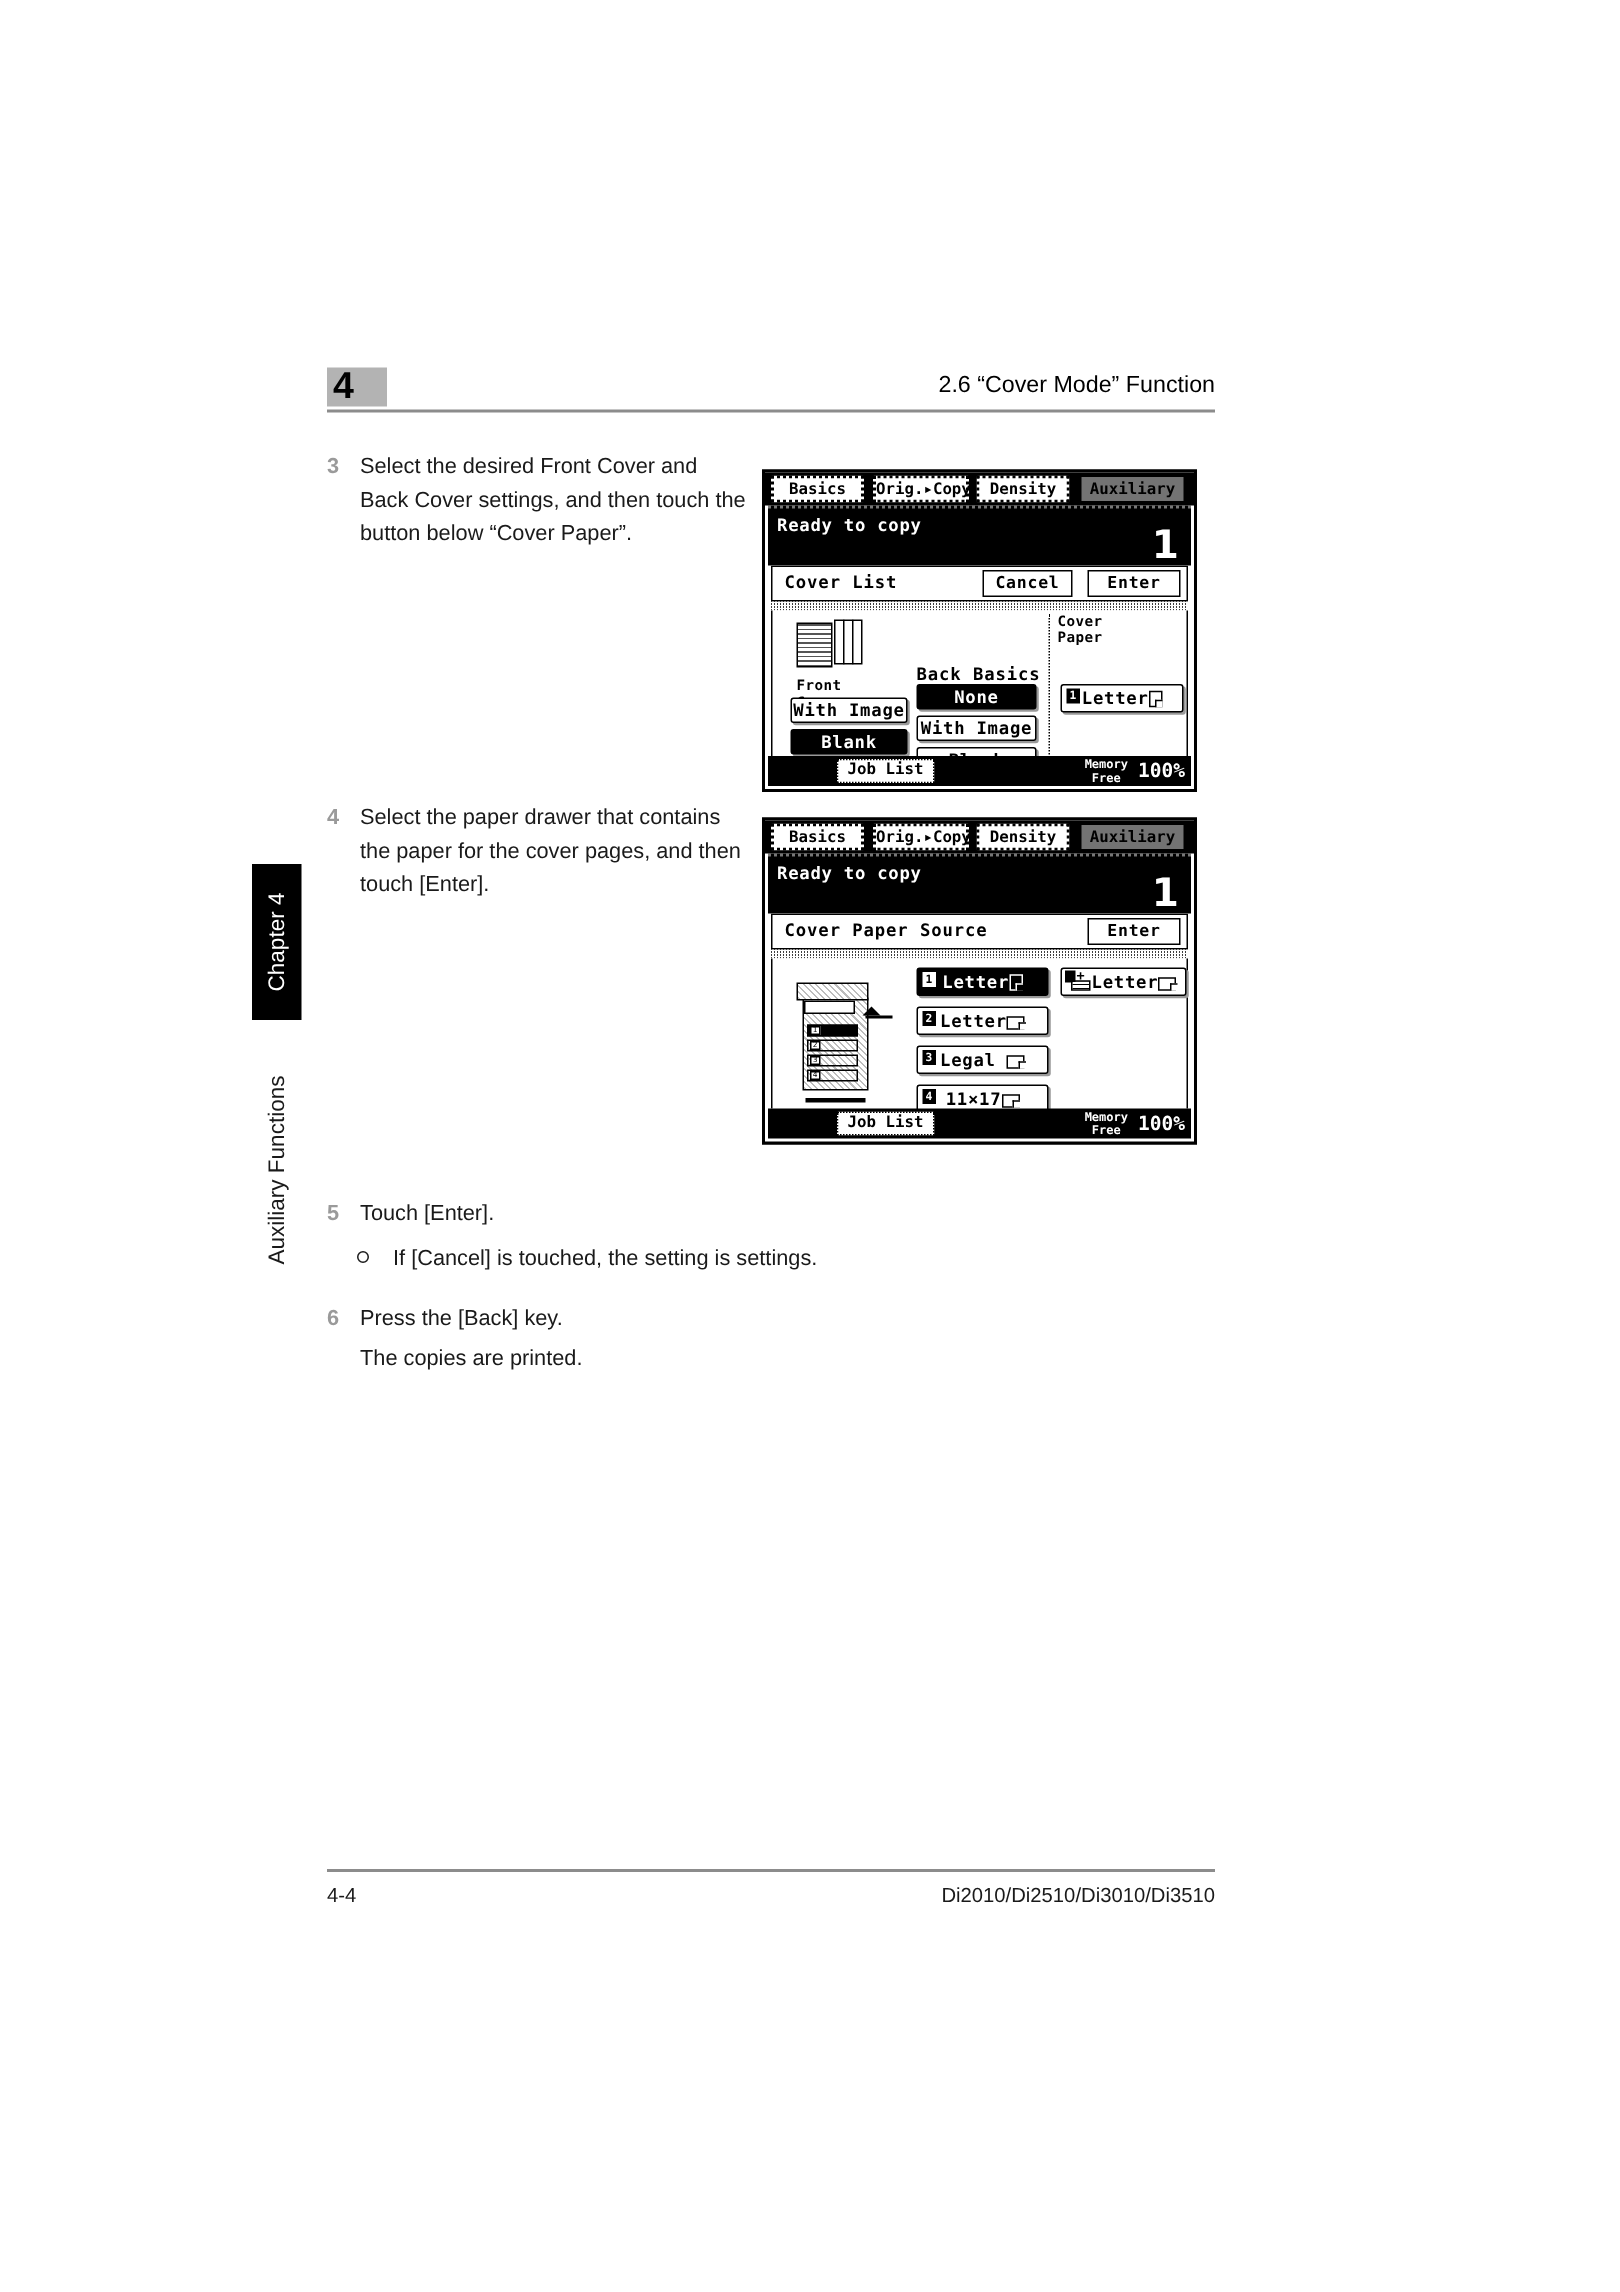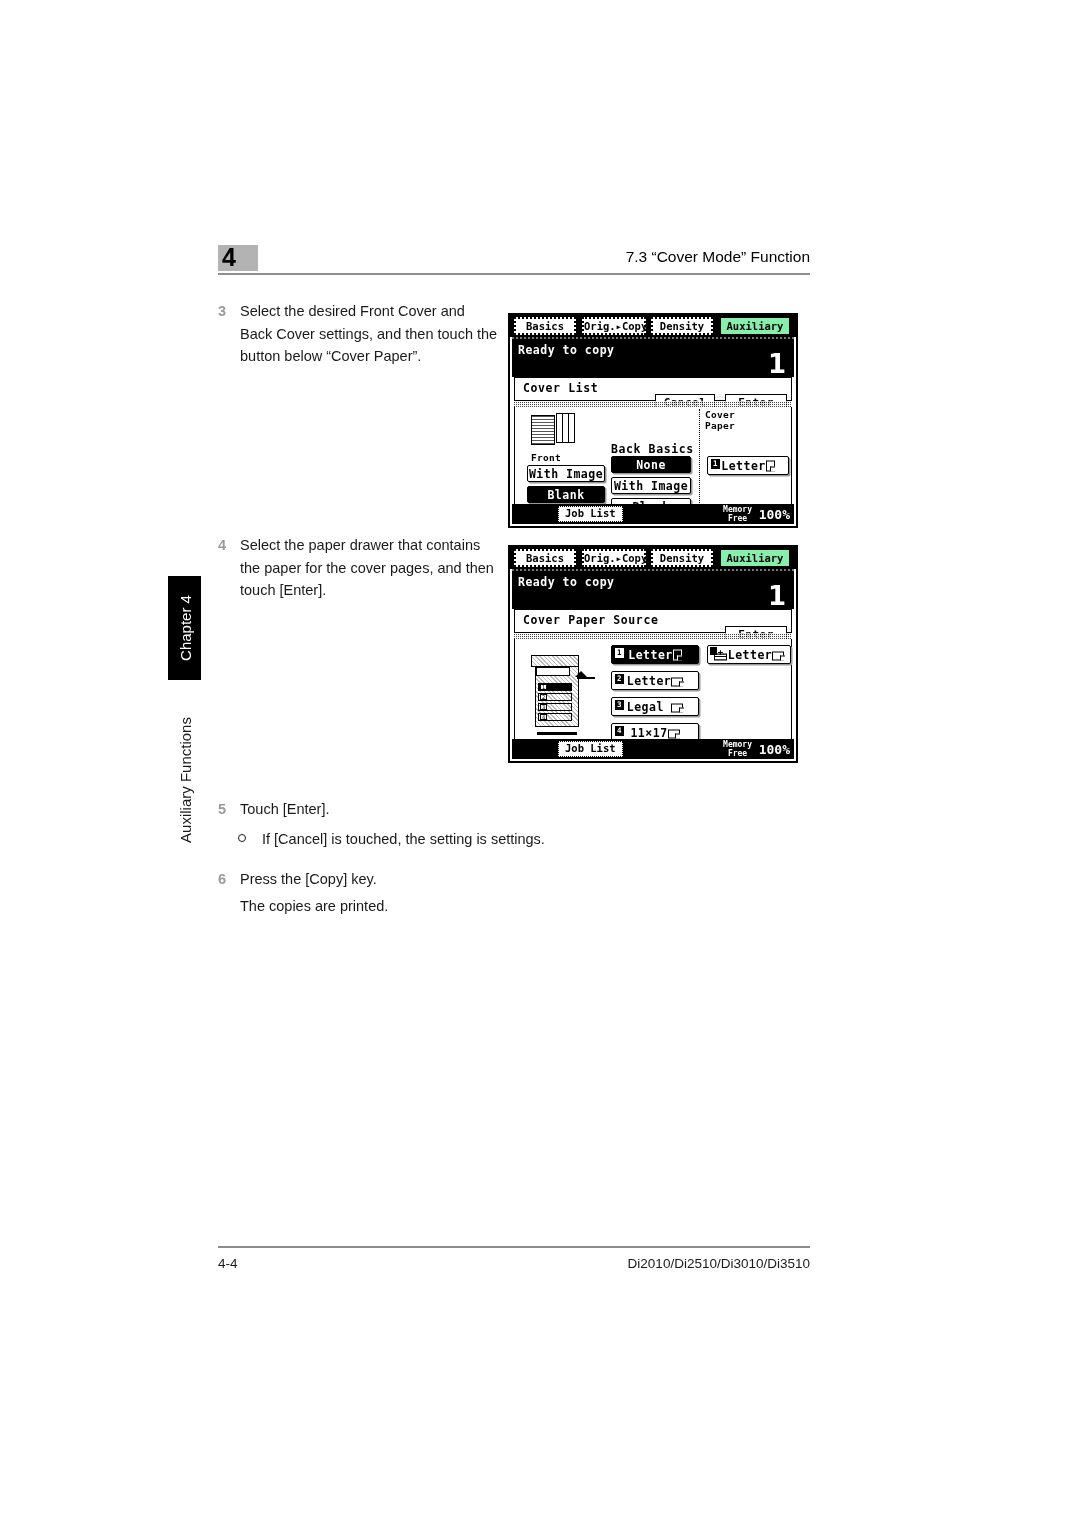--- a/index.html
+++ b/index.html
@@ -211,21 +211,21 @@
     text-align: center;
     color: #000;
     border-radius: 1px;
   }
   .tab.dotted { border-style: dotted; border-width: 2px; }
   .tab.active {
     top: 1px;
     height: 20px;
     border: 2px solid #000;
     line-height: 16px;
-    background: #86efac;
+    background: #737373;
   }
 
   
   .statusbar {
     position: absolute;
     left: 2px;
     top: 22px;
     right: 2px;
     height: 38px;
     background: #000;
@@ -263,21 +263,21 @@
   }
   .modehdr-title {
     position: absolute;
     left: 8px; top: 3px;
     font-size: 11.5px;
     font-weight: bold;
     letter-spacing: 0.6px;
   }
   .modehdr-btn {
     position: absolute;
-    top: 16px;
+    top: 2px;
     height: 18px;
     background: #fff;
     border: 1.5px solid #000;
     box-sizing: border-box;
     font-size: 11px;
     font-weight: bold;
     line-height: 15px;
     text-align: center;
     letter-spacing: 0.5px;
   }
@@ -552,21 +552,21 @@
     width: 7px; height: 8px;
     background: #000;
   }
 </style>
 </head>
 <body>
 
 <div id="header">
   <div id="chapter-box"></div>
   <div id="chapter-num">4</div>
-  <div id="header-title">7.3 “Cover Mode” Function</div>
+  <div id="header-title">2.6 “Cover Mode” Function</div>
   <div id="header-rule"></div>
 </div>
 
 <div id="side-tab">
   <div id="side-tab-label">Chapter 4</div>
 </div>
 <div id="side-chapter-name">
   <span>Auxiliary Functions</span>
 </div>
 
@@ -585,21 +585,21 @@
   <div class="step-body wide">Touch [Enter].</div>
 </div>
 
 <div class="sub-bullet">
   <span class="circ"></span>
   <span class="txt">If [Cancel] is touched, the setting is settings.</span>
 </div>
 
 <div id="step6" class="step">
   <div class="step-num">6</div>
-  <div class="step-body wide">Press the [Copy] key.</div>
+  <div class="step-body wide">Press the [Back] key.</div>
 </div>
 <div class="step-sub">The copies are printed.</div>
 
 <div id="lcd1" class="lcd">
   <div class="lcd-inner">
 
     <div class="tabrow">
       <div class="tab dotted" style="left:4px;width:62px;">Basics</div>
       <div class="tab dotted" style="left:72px;width:64px;">Orig.▸Copy</div>
       <div class="tab dotted" style="left:141px;width:62px;">Density</div>

